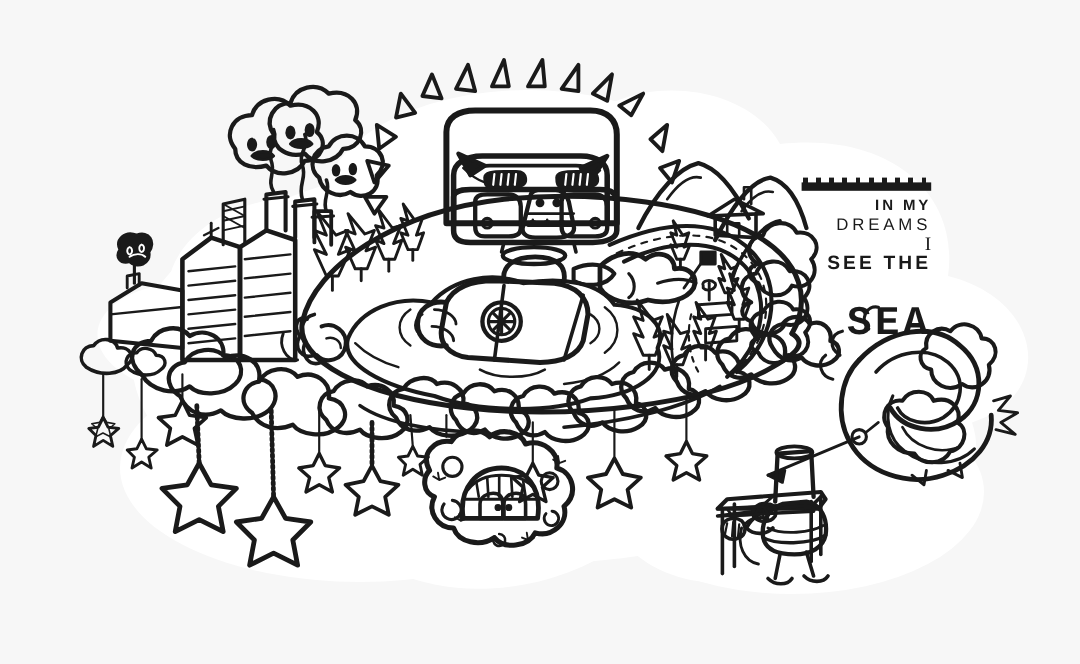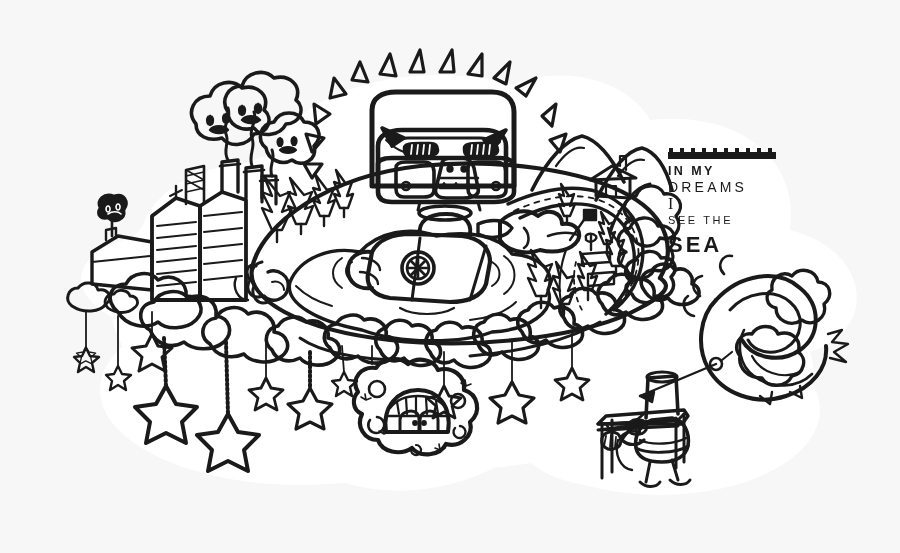--- a/index.html
+++ b/index.html
@@ -8,39 +8,39 @@
     background:#f7f7f7;
     font-family:"Liberation Sans",sans-serif;
     overflow:hidden;
   }
   #stage{position:relative;width:900px;height:553px;}
   #art{position:absolute;inset:0;}
   .txt-block{
     position:absolute;
     left:668px;top:152px;
     width:108px;
-    text-align:left;
+    text-align:right;
     color:#1a1a1a;
     user-select:none;
   }
   .rule{
     height:7px;
     background:#1a1a1a;
     margin-bottom:1px;
     position:relative;
   }
   .rule:after{
     content:"";position:absolute;left:1px;right:1px;top:-4px;height:5px;
     background:repeating-linear-gradient(to right,#1a1a1a 0 4px,transparent 4px 11px);
   }
   .l1{font-size:12.5px;font-weight:bold;letter-spacing:2.4px;line-height:16px;margin-top:4px;}
   .l2{font-size:14px;font-weight:normal;letter-spacing:3.2px;line-height:17px;}
   .l3{font-family:"Liberation Serif",serif;font-size:16px;line-height:16px;font-weight:400;}
-  .l4{font-size:11px;font-weight:normal;letter-spacing:2.6px;line-height:16px;}
-  .l5{font-family:Liberation Sans, sans-serif;font-size:22px;font-weight:700;letter-spacing:3px;line-height:34px;}
+  .l4{font-size:16px;font-weight:bold;letter-spacing:2.6px;line-height:16px;}
+  .l5{font-family:Liberation Mono, monospace;font-size:34px;font-weight:700;letter-spacing:3px;line-height:34px;margin-top:25px;}
 </style>
 </head>
 <body>
 
 <div id="stage">
 
   <svg id="art" viewBox="0 0 900 553" xmlns="http://www.w3.org/2000/svg">
 
     <rect x="0" y="0" width="900" height="553" fill="#f7f7f7"></rect>
 

